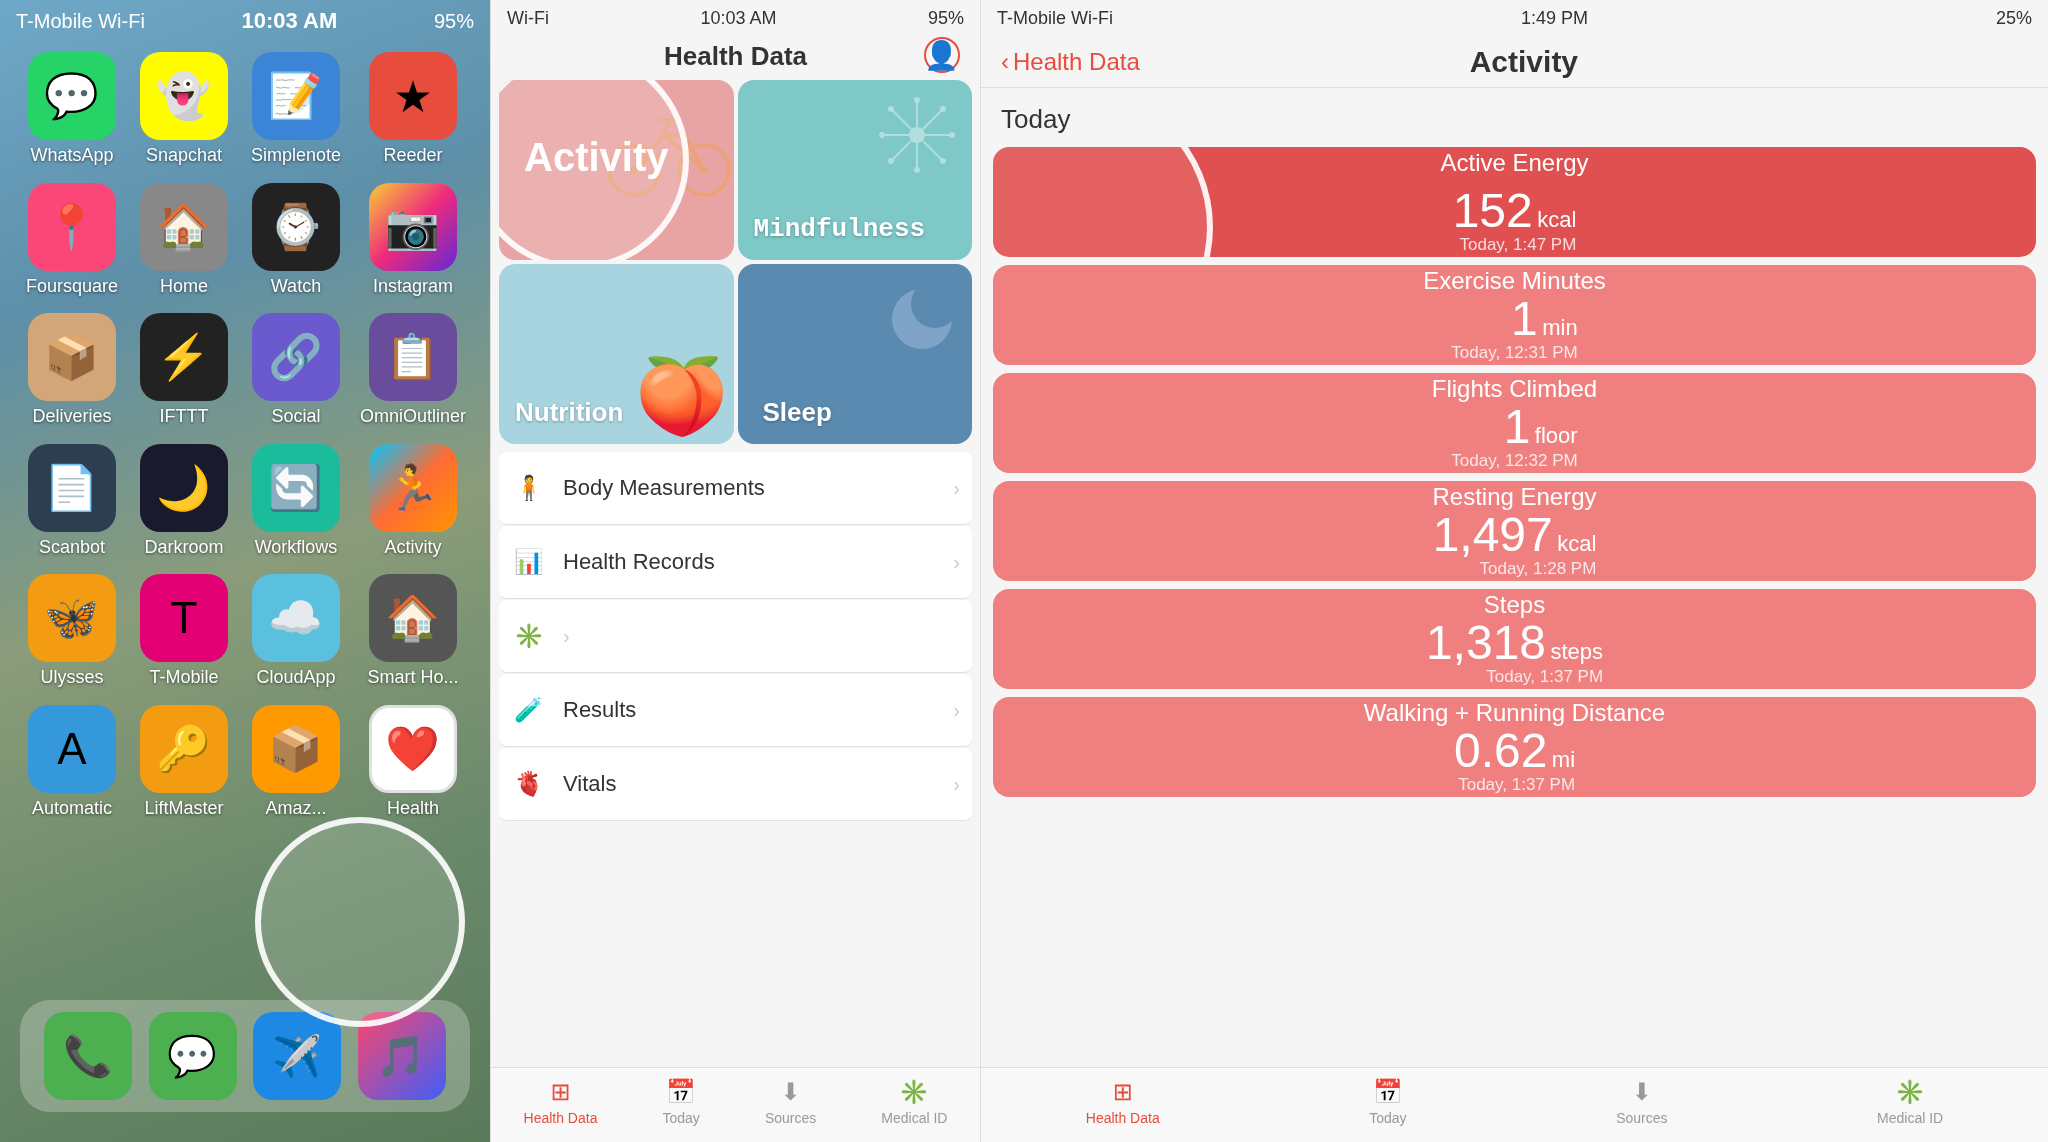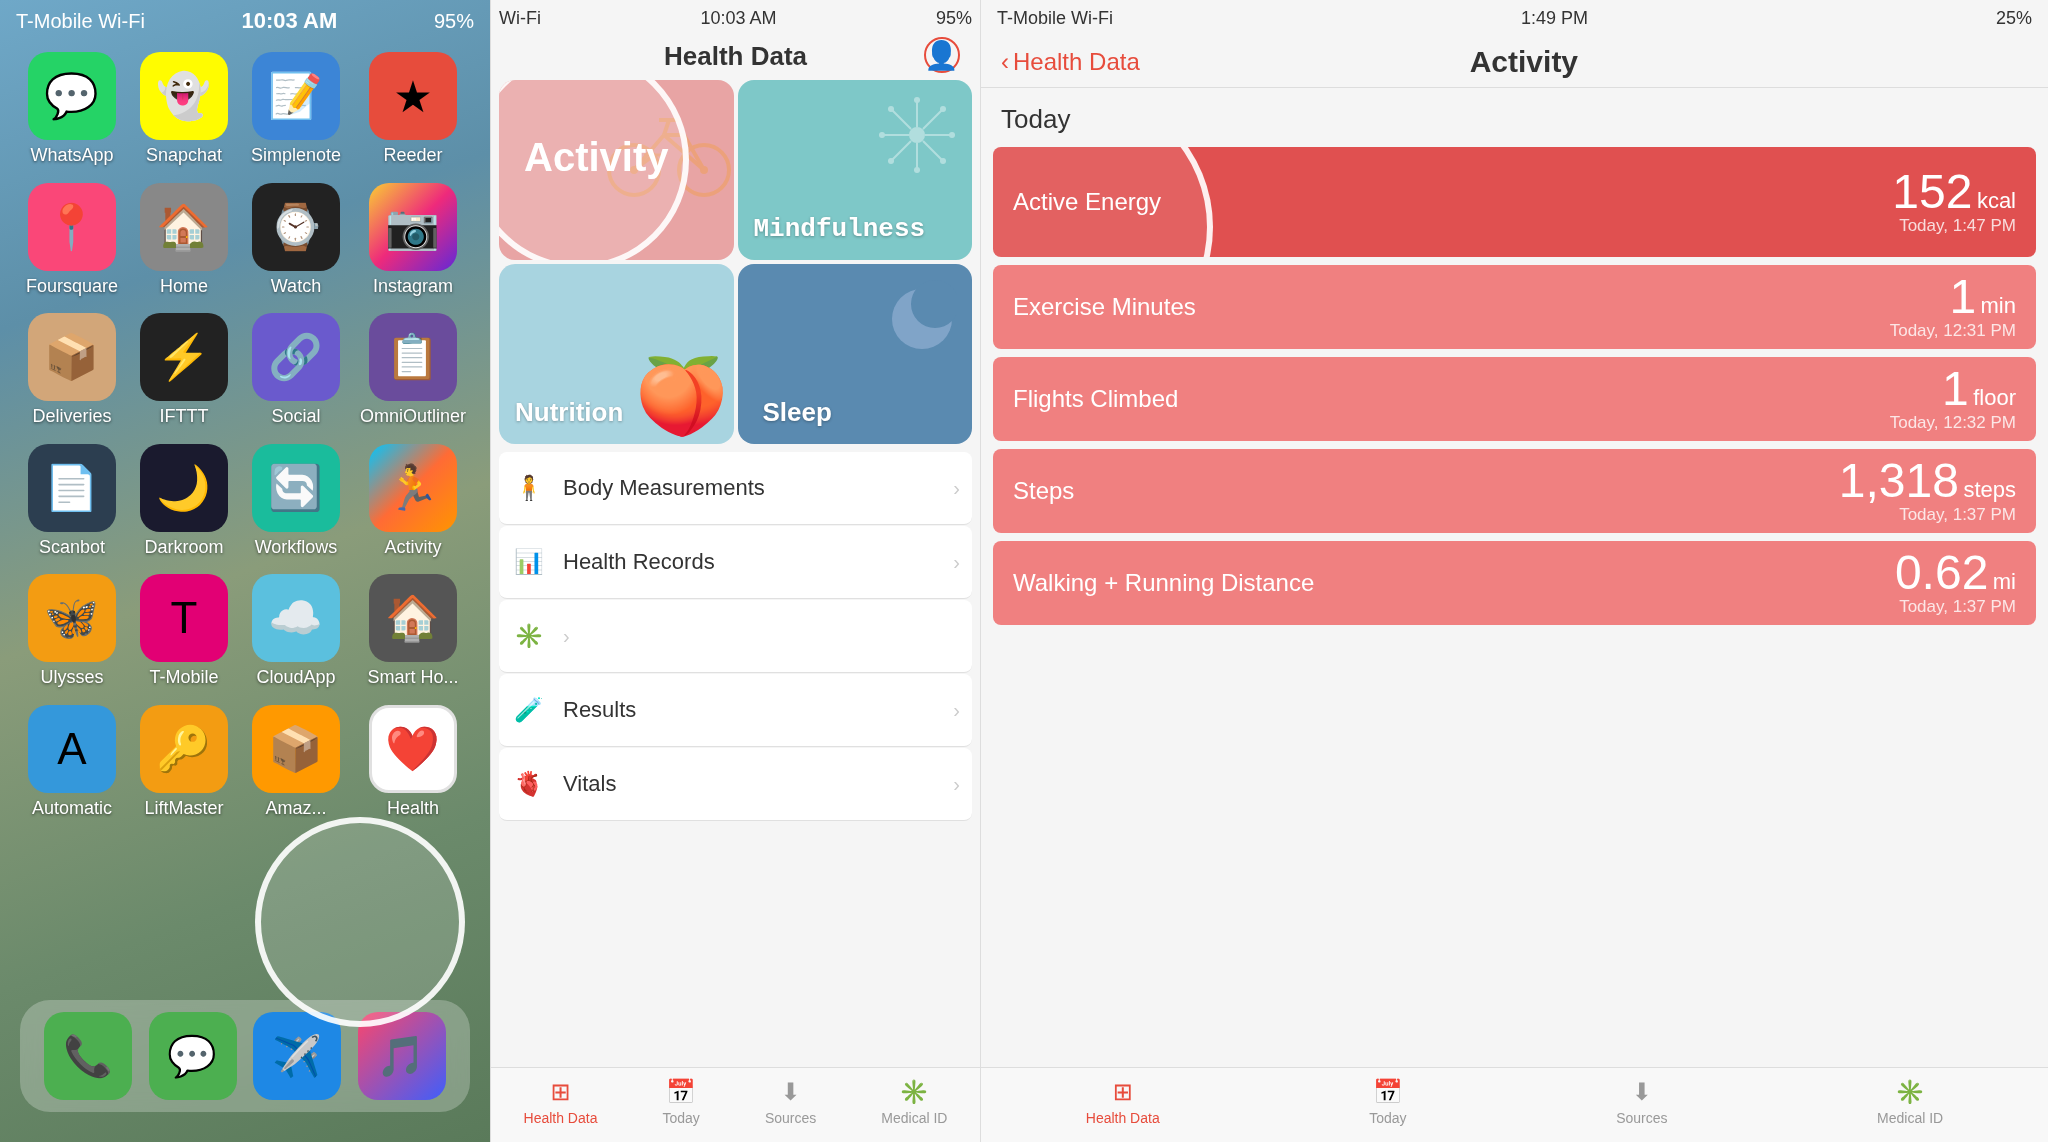--- a/index.html
+++ b/index.html
@@ -139,21 +139,21 @@
       position: relative;
       background: #f5f5f5;
       border-left: 1px solid #ddd;
       display: flex;
       flex-direction: column;
     }
     .health-status-bar {
       display: flex;
       justify-content: space-between;
       align-items: center;
-      padding: 8px 8px;
+      padding: 8px 16px;
       background: #f5f5f5;
       font-size: 18px;
       color: #333;
       font-weight: 500;
     }
 
     .health-grid {
       display: grid;
       grid-template-columns: 1fr 1fr;
       gap: 4px;
@@ -291,28 +291,29 @@
     }
     .activity-section-header {
       font-size: 26px;
       font-weight: 400;
       color: #333;
       padding: 16px 20px 8px;
     }
 
     .activity-item {
       background: #f08080;
-      border-radius: 8px;
+      border-radius: 16px;
       margin: 4px 12px;
-      padding: 8px 20px;
+      padding: 2px 20px;
       display: flex;
       align-items: center;
       justify-content: space-between;
       position: relative;
       overflow: hidden;
+      flex-direction: column;
     }
     .activity-item-label {
       font-size: 24px;
       font-weight: 500;
       color: white;
     }
     .activity-item-value {
       text-align: right;
     }
     .activity-item-number {
@@ -654,20 +655,28 @@
 
   <div class="activity-item">
     <span class="activity-item-label">Flights Climbed</span>
     <div class="activity-item-value">
       <span class="activity-item-number">1</span>
       <span class="activity-item-unit">floor</span>
       <span class="activity-item-date">Today, 12:32 PM</span>
     </div>
   </div>
 
+  <div class="activity-item">
+    <span class="activity-item-label">Resting Energy</span>
+    <div class="activity-item-value">
+      <span class="activity-item-number">1,497</span>
+      <span class="activity-item-unit">kcal</span>
+      <span class="activity-item-date">Today, 1:28 PM</span>
+    </div>
+  </div>
 
 
   <div class="activity-item">
     <span class="activity-item-label">Steps</span>
     <div class="activity-item-value">
       <span class="activity-item-number">1,318</span>
       <span class="activity-item-unit">steps</span>
       <span class="activity-item-date">Today, 1:37 PM</span>
     </div>
   </div>

